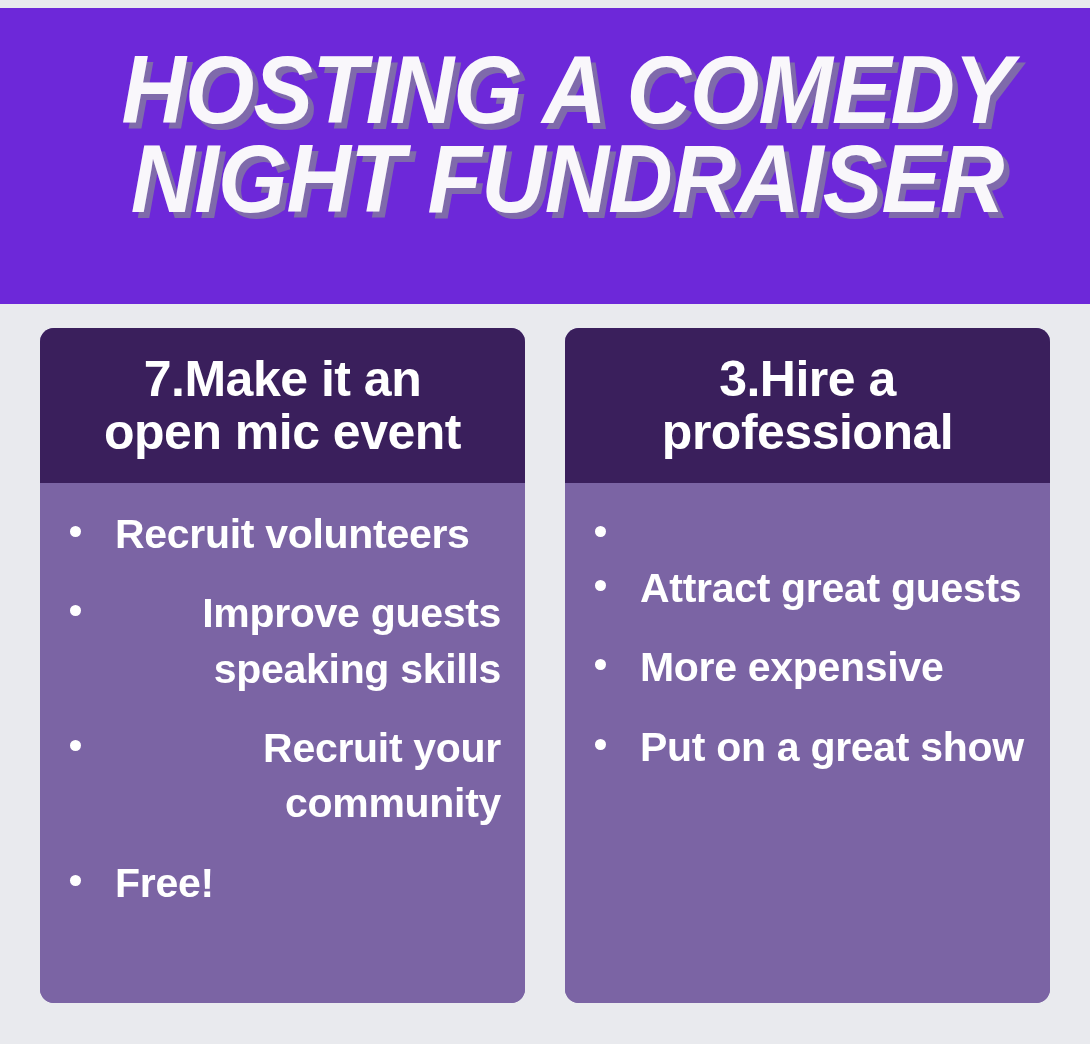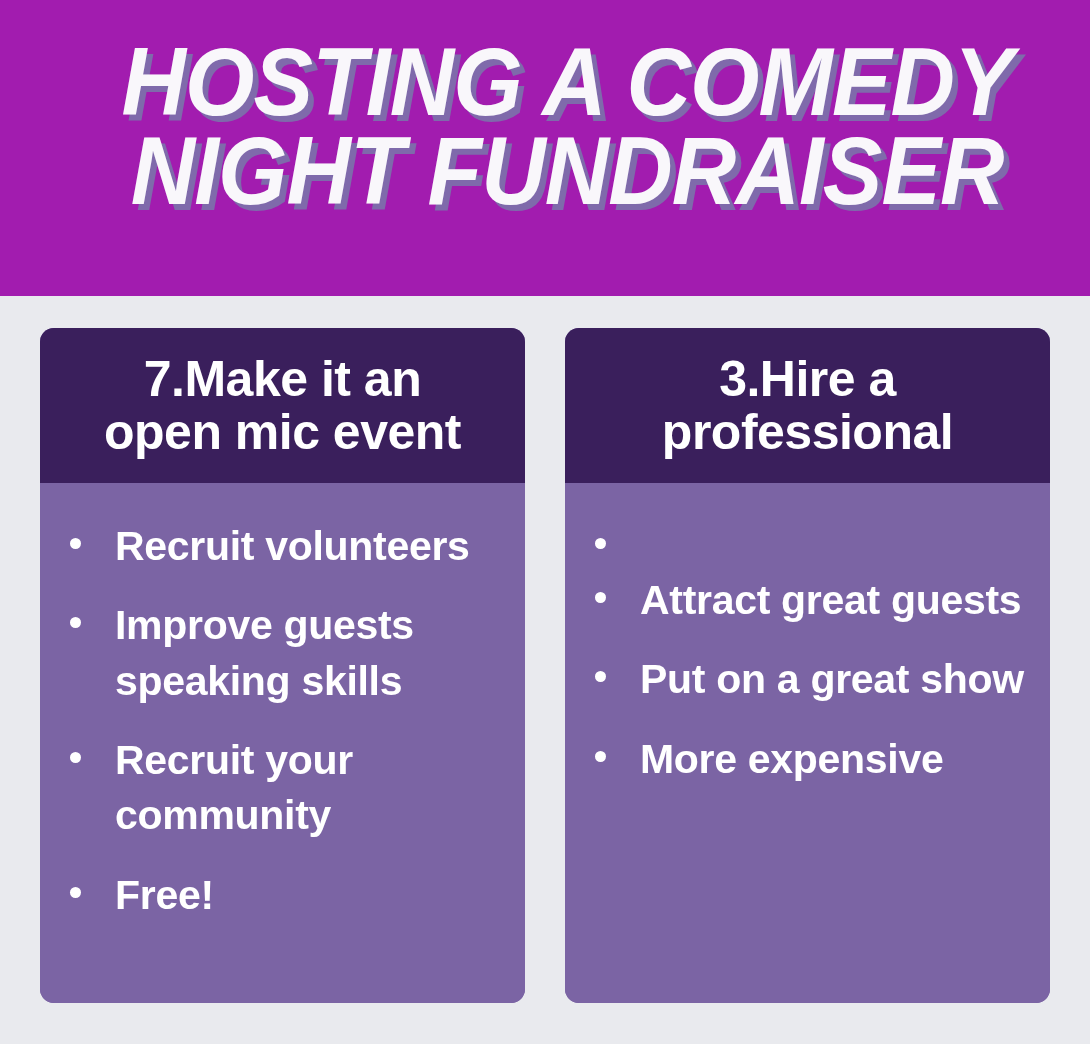--- a/index.html
+++ b/index.html
@@ -17,24 +17,24 @@
     position: relative;
     width: 1090px;
     height: 1044px;
     background: #e9eaee;
   }
 
   
   .header-band {
     position: absolute;
     left: 0;
-    top: 0;
+    top: 8px;
     width: 1090px;
     height: 296px;
-    background: #a21caf;
+    background: #6d28d9;
     display: flex;
     flex-direction: column;
     align-items: center;
     justify-content: center;
     box-sizing: border-box;
     padding-bottom: 44px;
     padding-left: 44px;
   }
   .poster-title {
     margin: 0;
@@ -89,22 +89,23 @@
     font-size: 50px;
     line-height: 1.05;
     font-weight: 700;
     text-align: center;
     letter-spacing: -0.5px;
     white-space: pre-line;
   }
   .card-body {
     flex: 1;
     background: #7b64a4;
-    padding: 36px 24px 20px 30px;
+    padding: 24px 24px 20px 30px;
     box-sizing: border-box;
+    text-align: right;
   }
   .bullet-list {
     list-style: none;
     margin: 0;
     padding: 0;
   }
   .bullet-item {
     display: flex;
     align-items: flex-start;
     margin-bottom: 24px;
@@ -179,24 +180,24 @@
         <ul class="bullet-list">
           <li class="bullet-item">
             <span class="bullet-dot"></span>
           </li>
           <li class="bullet-item">
             <span class="bullet-dot"></span>
             <span class="bullet-text">Attract great guests</span>
           </li>
           <li class="bullet-item">
             <span class="bullet-dot"></span>
+            <span class="bullet-text">More expensive</span>
+          </li>
+          <li class="bullet-item">
+            <span class="bullet-dot"></span>
             <span class="bullet-text">Put on a great show</span>
-          </li>
-          <li class="bullet-item">
-            <span class="bullet-dot"></span>
-            <span class="bullet-text">More expensive</span>
           </li>
         </ul>
       </div>
     </div>
 
   </div>
 </div>
 
 </body></html>

